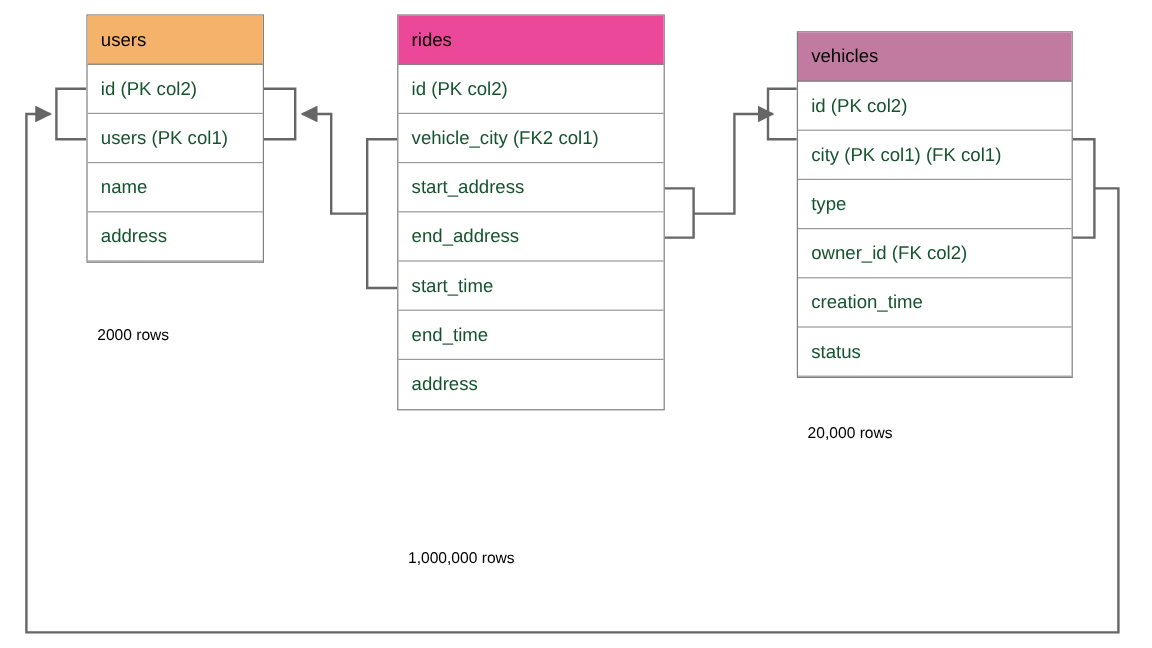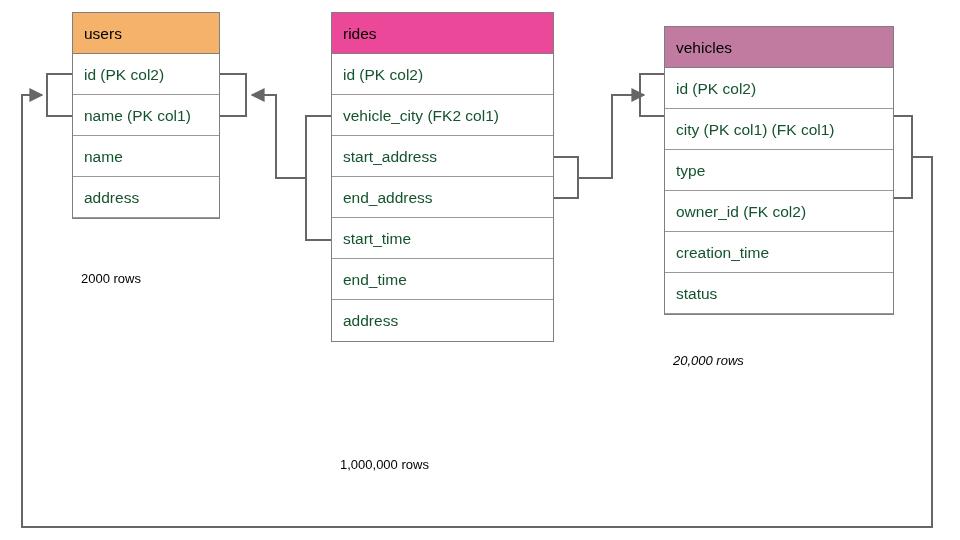--- a/index.html
+++ b/index.html
@@ -102,21 +102,21 @@
 
     <g fill="none" stroke="#666666" stroke-width="2">
       <path d="M 887 116 L 912 116 L 912 198 L 887 198"></path>
       <path d="M 912 157 L 932 157 L 932 527 L 22 527 L 22 95 L 42 95" marker-end="url(#arrowhead)"></path>
     </g>
   </svg>
 
   <div class="entity" style="left:72px; top:12px; width:148px;">
     <div class="entity-header" style="background:#f5b26b;">users</div>
     <div class="field-row">id (PK col2)</div>
-    <div class="field-row">name (PK col1)</div>
+    <div class="field-row">users (PK col1)</div>
     <div class="field-row">name</div>
     <div class="field-row">address</div>
   </div>
   <div class="row-count" style="left:81px; top:271px;">2000 rows</div>
 
   <div class="entity" style="left:331px; top:12px; width:223px;">
     <div class="entity-header" style="background:#ec4899;">rides</div>
     <div class="field-row">id (PK col2)</div>
     <div class="field-row">vehicle_city (FK2 col1)</div>
     <div class="field-row">start_address</div>
@@ -129,15 +129,15 @@
 
   <div class="entity" style="left:664px; top:26px; width:230px;">
     <div class="entity-header" style="background:#c27ba0;">vehicles</div>
     <div class="field-row">id (PK col2)</div>
     <div class="field-row">city (PK col1) (FK col1)</div>
     <div class="field-row">type</div>
     <div class="field-row">owner_id (FK col2)</div>
     <div class="field-row">creation_time</div>
     <div class="field-row">status</div>
   </div>
-  <div class="row-count" style="left:673px; top:353px;font-style:italic;">20,000 rows</div>
+  <div class="row-count" style="left:673px; top:353px;">20,000 rows</div>
 
 </div>
 
 </body></html>

